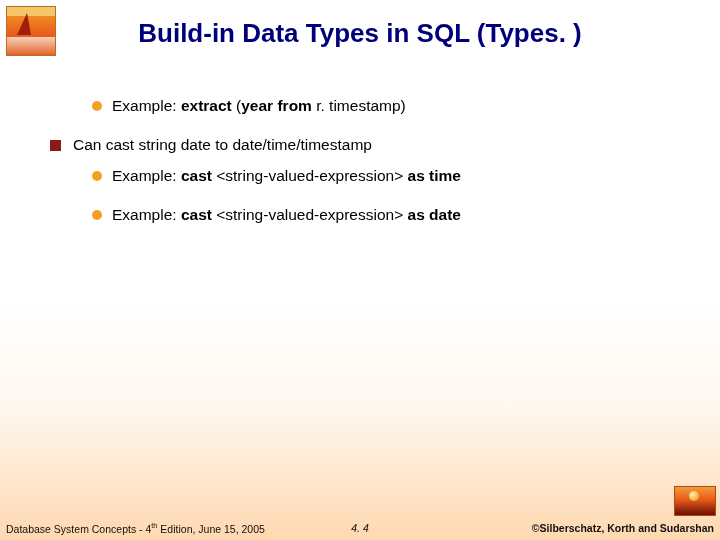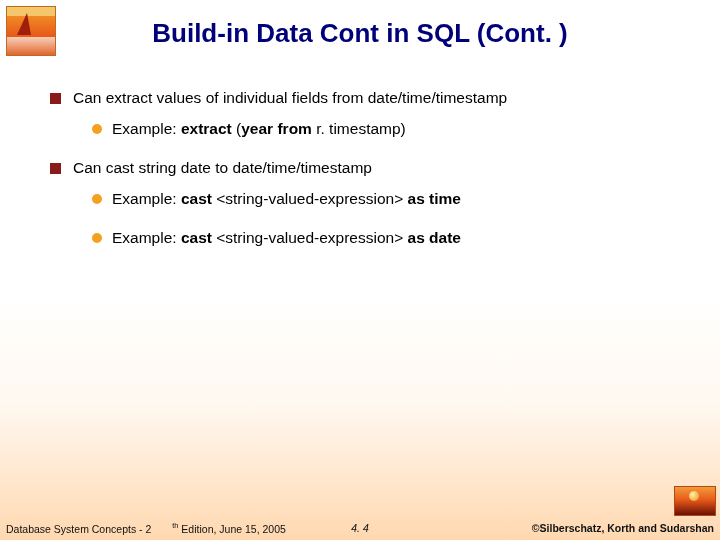--- a/index.html
+++ b/index.html
@@ -83,53 +83,50 @@
   .bold { font-weight: bold; text-align: center; }
   .footer {
     position: absolute;
     bottom: 6px; left: 0; width: 100%;
     font-size: 10.5px;
     color: #101010;
   }
   .f-left { position: absolute; left: 6px; bottom: 0; }
   .f-mid  { position: absolute; left: 50%; transform: translateX(-50%); bottom: 0; font-style: italic; }
   .f-right{ position: absolute; right: 6px; bottom: 0; font-weight: bold; }
-  sup { font-size: 0.7em; margin-left: 21px; }
+  sup { font-size: 0.7em; }
 </style>
 </head>
 <body>
 
 <div class="slide">
   <div class="logo-tl"></div>
 
-  <div class="title">Build-in Data Cont in SQL (Cont. )</div>
+  <div class="title">Build-in Data Types in SQL (Types. )</div>
 
   <div class="content">
 
-    <div class="b1">
-      <span class="sq"></span><span>Can extract values of individual fields from date/time/timestamp</span>
-    </div>
     <div class="b2">
       <span class="dot"></span><span>Example:   </span><span class="bold">extract </span><span>(</span><span class="bold">year from </span><span>r. timestamp)</span>
     </div>
 
     <div class="b1">
       <span class="sq"></span><span>Can cast string date to date/time/timestamp</span>
     </div>
     <div class="b2">
       <span class="dot"></span><span>Example:   </span><span class="bold">cast   </span><span>&lt;string-valued-expression&gt; </span><span class="bold">as time</span>
     </div>
     <div class="b2">
       <span class="dot"></span><span>Example:   </span><span class="bold">cast   </span><span>&lt;string-valued-expression&gt; </span><span class="bold">as date</span>
     </div>
 
   </div>
 
   <div class="corner-br"></div>
 
   <div class="footer">
     <span class="f-left">
-      <span>Database System Concepts - 2</span><sup>th</sup><span> Edition,  June  15, 2005</span>
+      <span>Database System Concepts - 4</span><sup>th</sup><span> Edition,  June  15, 2005</span>
     </span>
     <span class="f-mid">4. 4</span>
     <span class="f-right">©Silberschatz, Korth and Sudarshan</span>
   </div>
 </div>
 
 </body></html>

